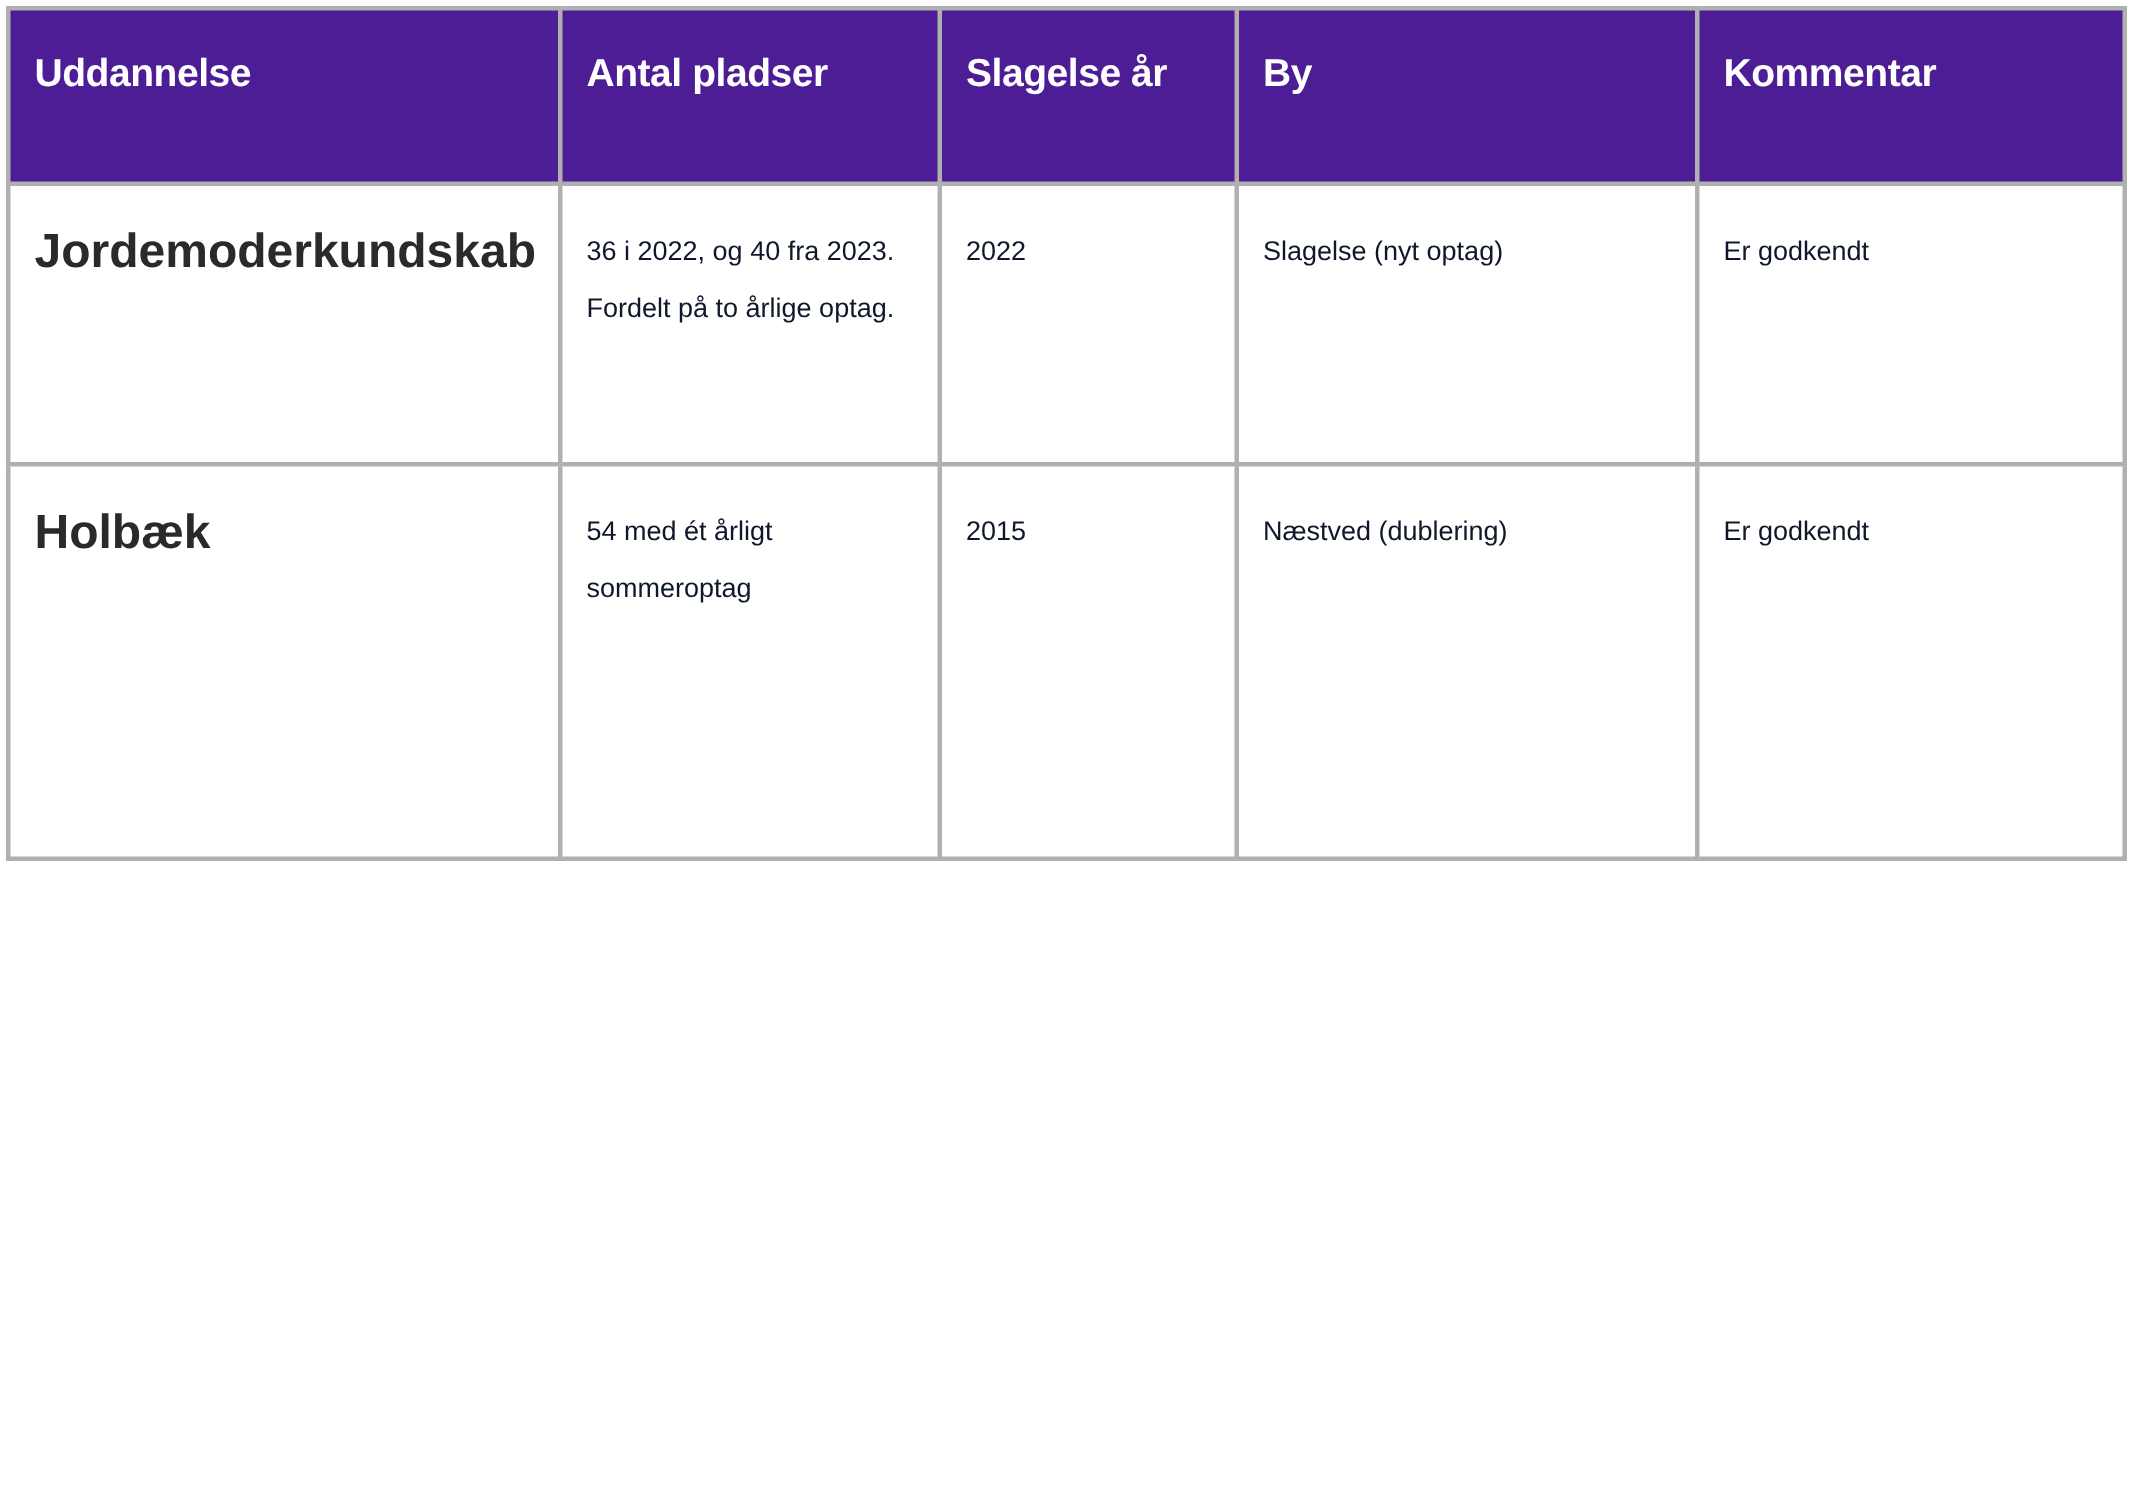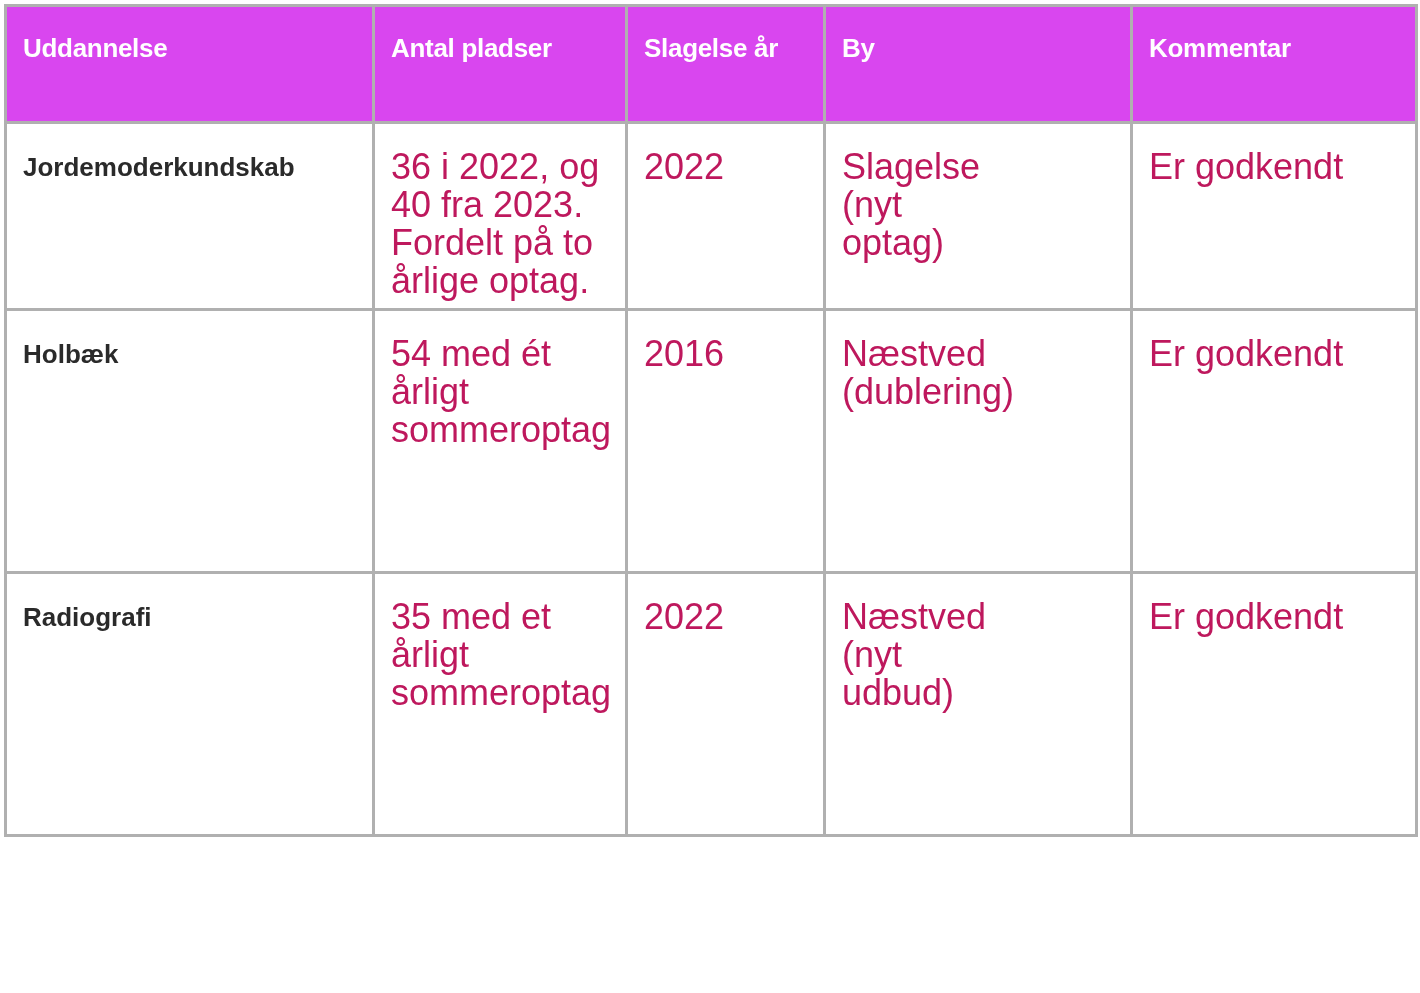--- a/index.html
+++ b/index.html
@@ -1,23 +1,23 @@
 <!DOCTYPE html>
 <html><head>
 <meta charset="utf-8">
 <style>
   html, body { margin:0; padding:0; background:#ffffff; }
   body { width:1420px; height:993px; position:relative; overflow:hidden; font-family:"Liberation Sans", sans-serif; }
   table { position:absolute; left:4px; top:4px; border-collapse:collapse; table-layout:fixed; width:1411px; }
   td, th { border:3px solid #b0b0b0; vertical-align:top; padding:0; }
-  th { background:#d946ef; color:#ffffff; font-weight:bold; font-size:26px; text-align:left; height:114px; }
+  th { background:#4c1d95; color:#ffffff; font-weight:bold; font-size:26px; text-align:left; height:114px; }
   th .cell { padding:26px 16px 0 16px; letter-spacing:-0.3px; }
-  td { font-size:36px; color:#be185d; }
+  td { font-size:18px; color:#0f172a; }
   td .cell { padding:24px 16px 0 16px; line-height:38px; }
-  td.name { font-weight:bold; color:#2a2a2a; font-size:26px; }
+  td.name { font-weight:bold; color:#2a2a2a; font-size:32px; }
   td.year .cell { }
   col.c1 { width:368px; } col.c2 { width:253px; } col.c3 { width:198px; } col.c4 { width:307px; } col.c5 { width:285px; }
   tr.r1 td { height:184px; } tr.r2 td { height:260px; } tr.r3 td { height:260px; } tr.r4 td { height:144px; }
 </style>
 </head>
 <body>
 
 <table>
   <colgroup>
       <col class="c1">
@@ -64,40 +64,23 @@
         </td>
     </tr>
     <tr class="r2">
       <td class="name">
           <div class="cell">Holbæk</div>
         </td>
       <td>
           <div class="cell">54 med ét årligt sommeroptag</div>
         </td>
       <td class="year">
-          <div class="cell">2016</div>
+          <div class="cell">2015</div>
         </td>
       <td>
           <div class="cell" style="width:170px">Næstved (dublering)</div>
-        </td>
-      <td>
-          <div class="cell">Er godkendt</div>
-        </td>
-    </tr>
-    <tr class="r3">
-      <td class="name">
-          <div class="cell">Radiografi</div>
-        </td>
-      <td>
-          <div class="cell">35 med et årligt sommeroptag</div>
-        </td>
-      <td class="year">
-          <div class="cell">2022</div>
-        </td>
-      <td>
-          <div class="cell" style="width:170px">Næstved (nyt udbud)</div>
         </td>
       <td>
           <div class="cell">Er godkendt</div>
         </td>
     </tr>
   </tbody>
 </table>
 
 </body></html>

